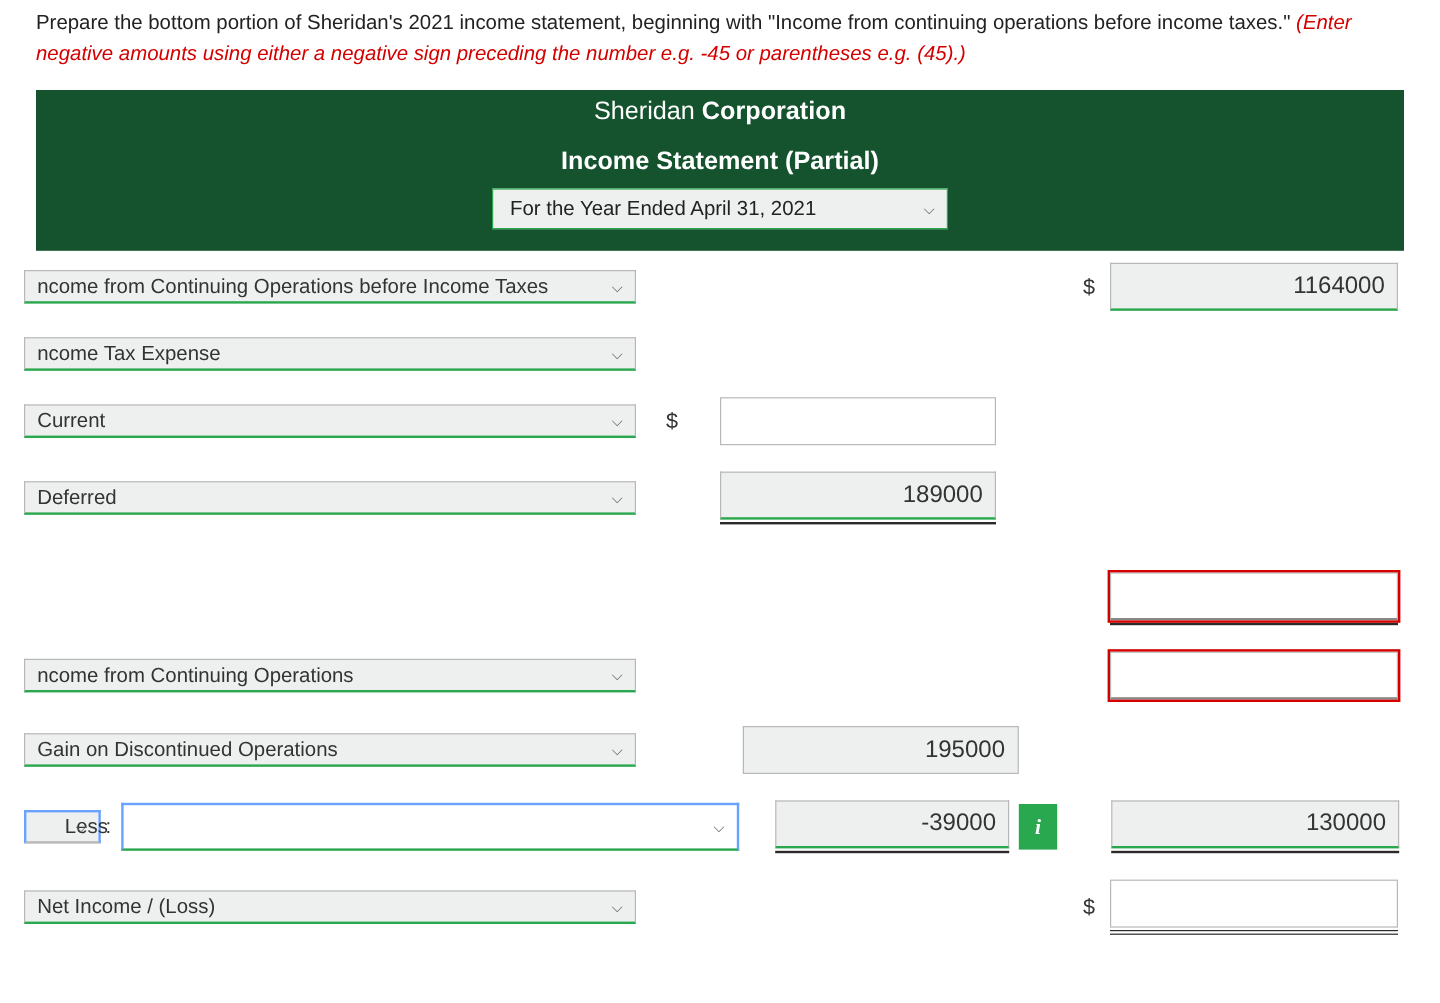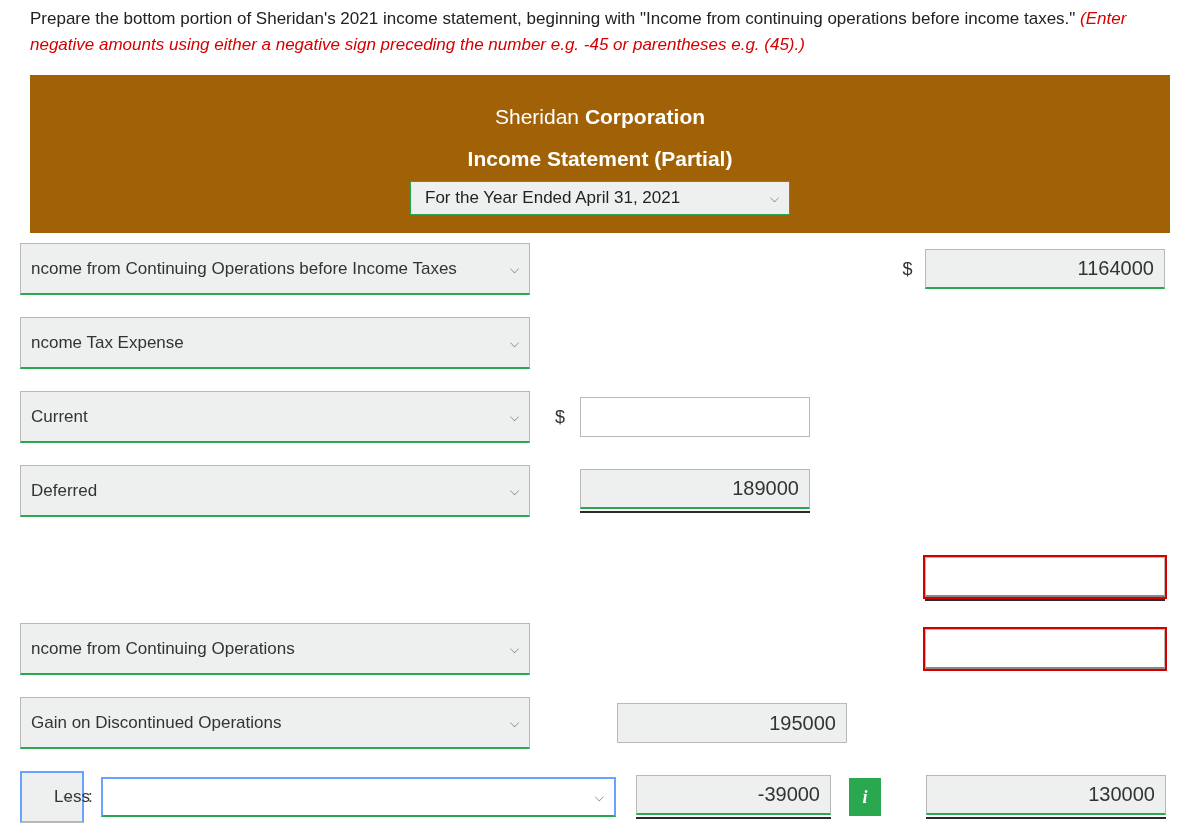--- a/index.html
+++ b/index.html
@@ -13,24 +13,24 @@
     width: 1200px;
   }
   .instructions {
     padding: 6px 30px 18px 30px;
     line-height: 1.5;
   }
   .instr-black { color: #222; }
   .instr-red { color: #d40000; font-style: italic; font-weight: 500; }
 
   .header-banner {
-    background: #a16207;
+    background: #14532d;
     color: #fff;
     margin: 0 30px 10px 30px;
-    padding: 30px 0 18px 0;
+    padding: 6px 0 18px 0;
     text-align: center;
   }
   .header-banner .title1 { font-size: 21px; }
   .header-banner .title1 b { font-weight: 700; }
   .header-banner .title2 { font-size: 21px; font-weight: 700; margin-top: 18px; }
   .period-select {
     display: inline-block;
     margin-top: 10px;
     background: #eef0ef;
     border: 1px solid #2aa84f;
@@ -55,30 +55,30 @@
   .row {
     display: flex;
     align-items: center;
     margin: 0 0 22px 0;
   }
   .col-label {
     width: 540px;
     padding-left: 20px;
   }
   .col-mid-dollar { width: 40px; text-align: center; font-size: 18px; color: #333;}
-  .col-mid-input { width: 270px; }
+  .col-mid-input { width: 270px; text-align: center; }
   .col-info { width: 40px; }
   .col-right-dollar { width: 35px; text-align: center; font-size: 18px; color: #333;}
   .col-right-input { width: 250px; padding-right: 6px; }
 
   .select-box {
     display: inline-flex;
     align-items: center;
     width: 510px;
-    height: 52px;
+    height: 28px;
     border: 1px solid #b8b8b8;
     border-bottom: 2px solid #2aa84f;
     background: #eef0ef;
     padding: 0 28px 0 10px;
     position: relative;
     font-size: 17px;
     color: #333;
     text-align: right;
   }
   .select-box.small { width: 62px; padding-left: 32px; }

